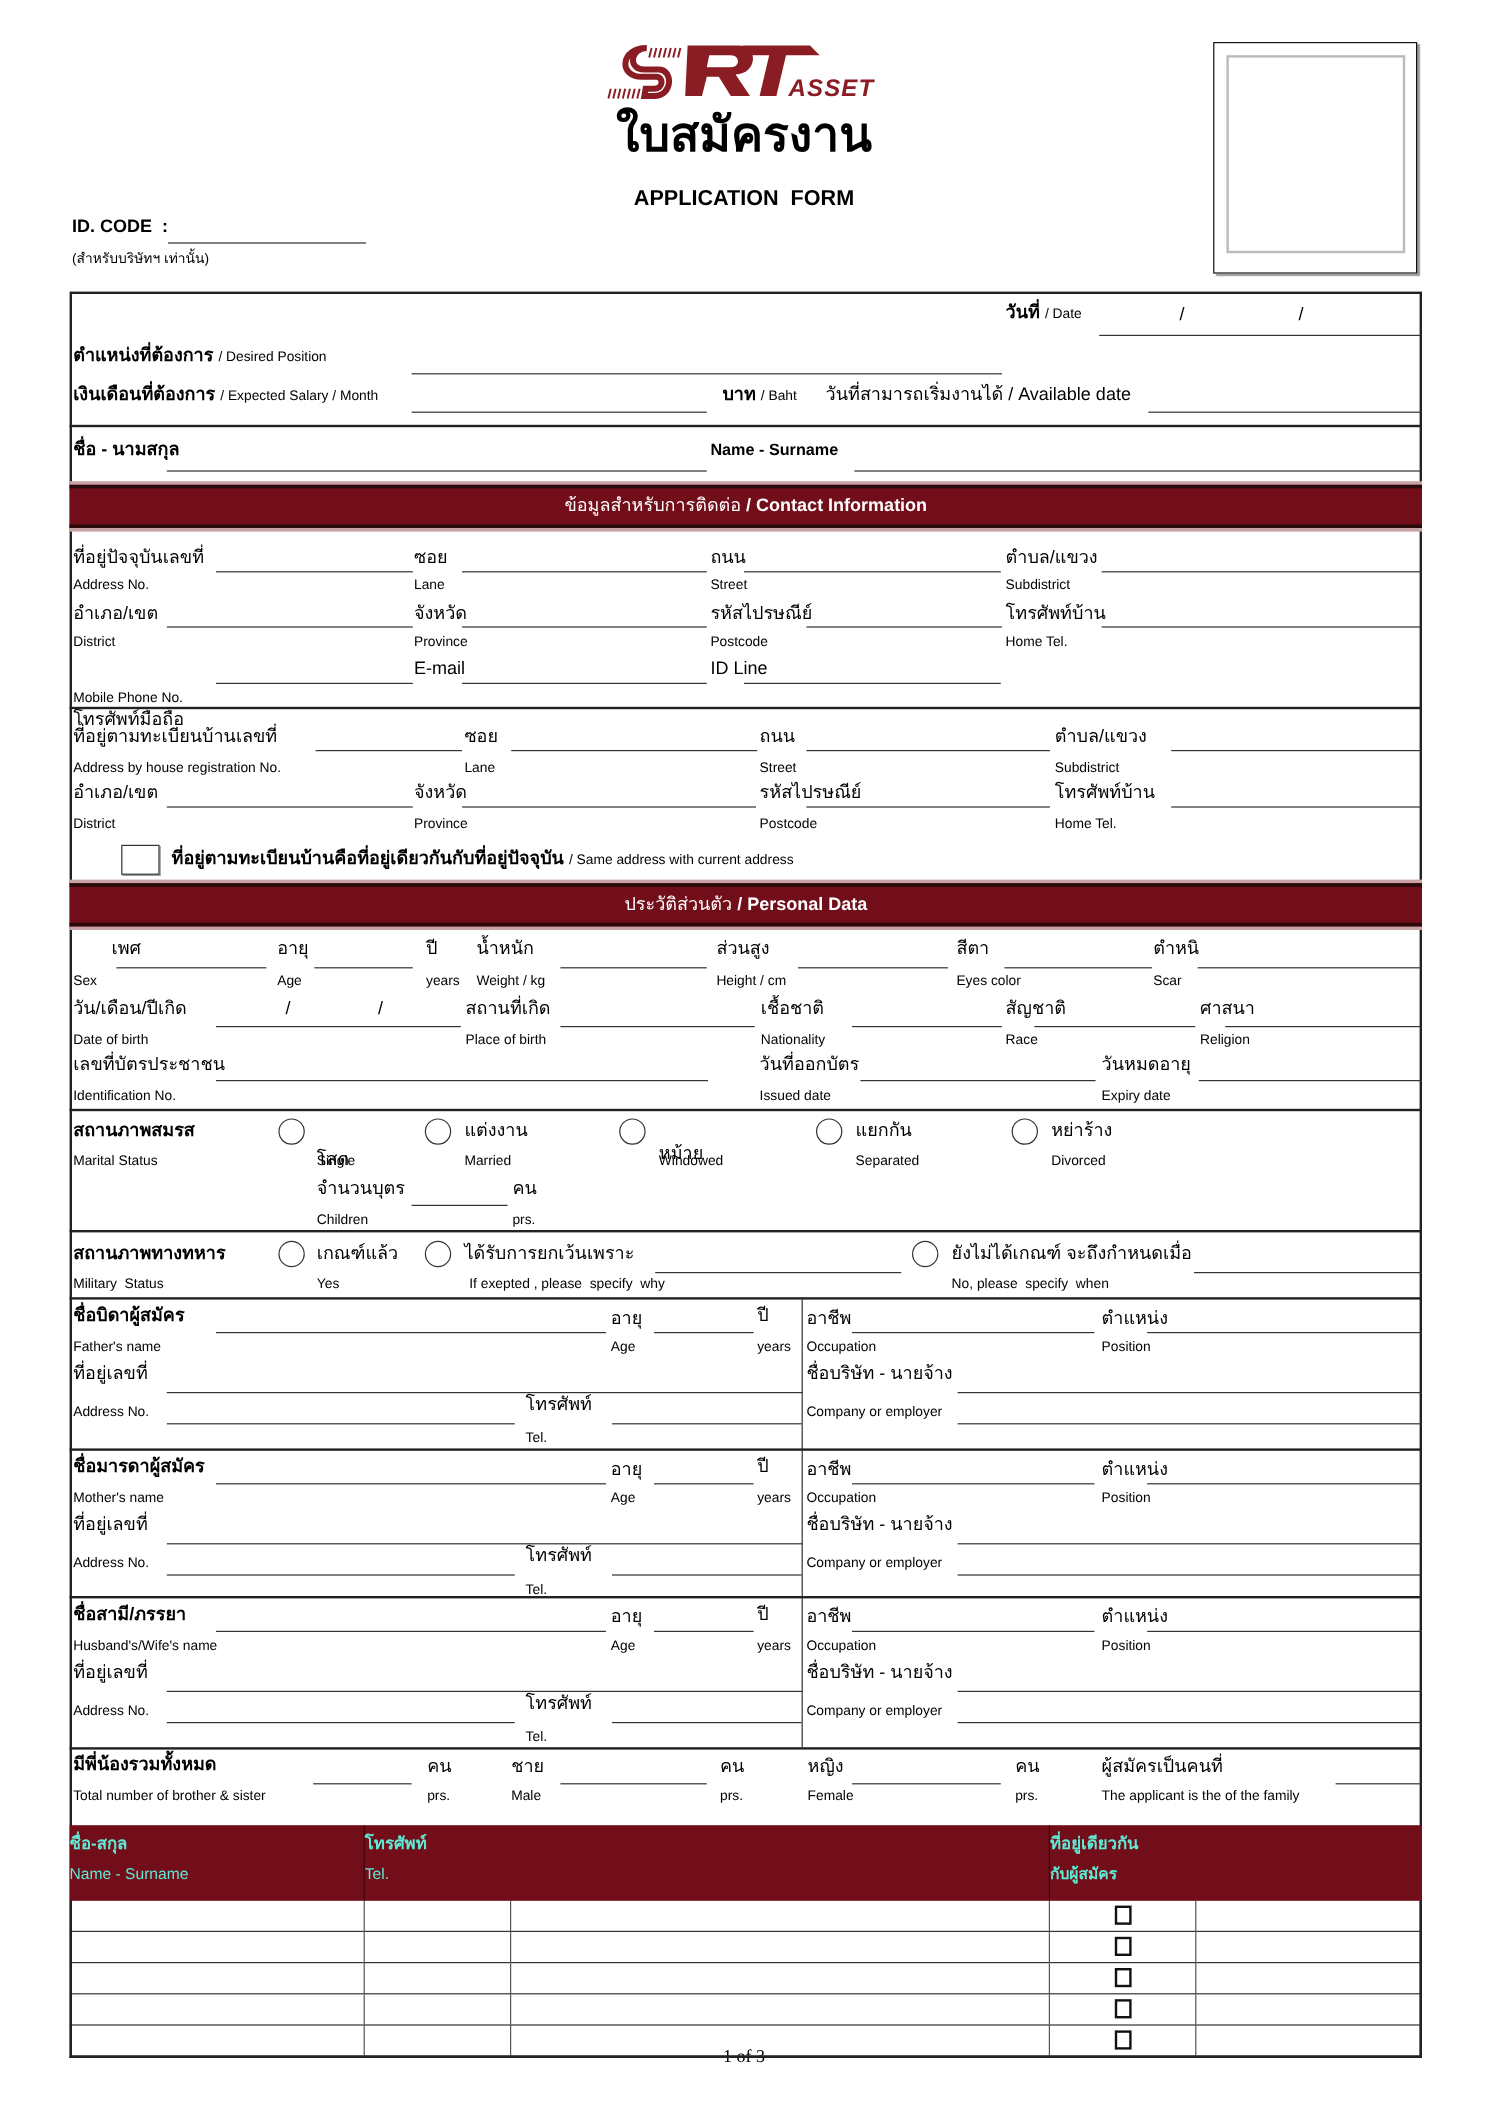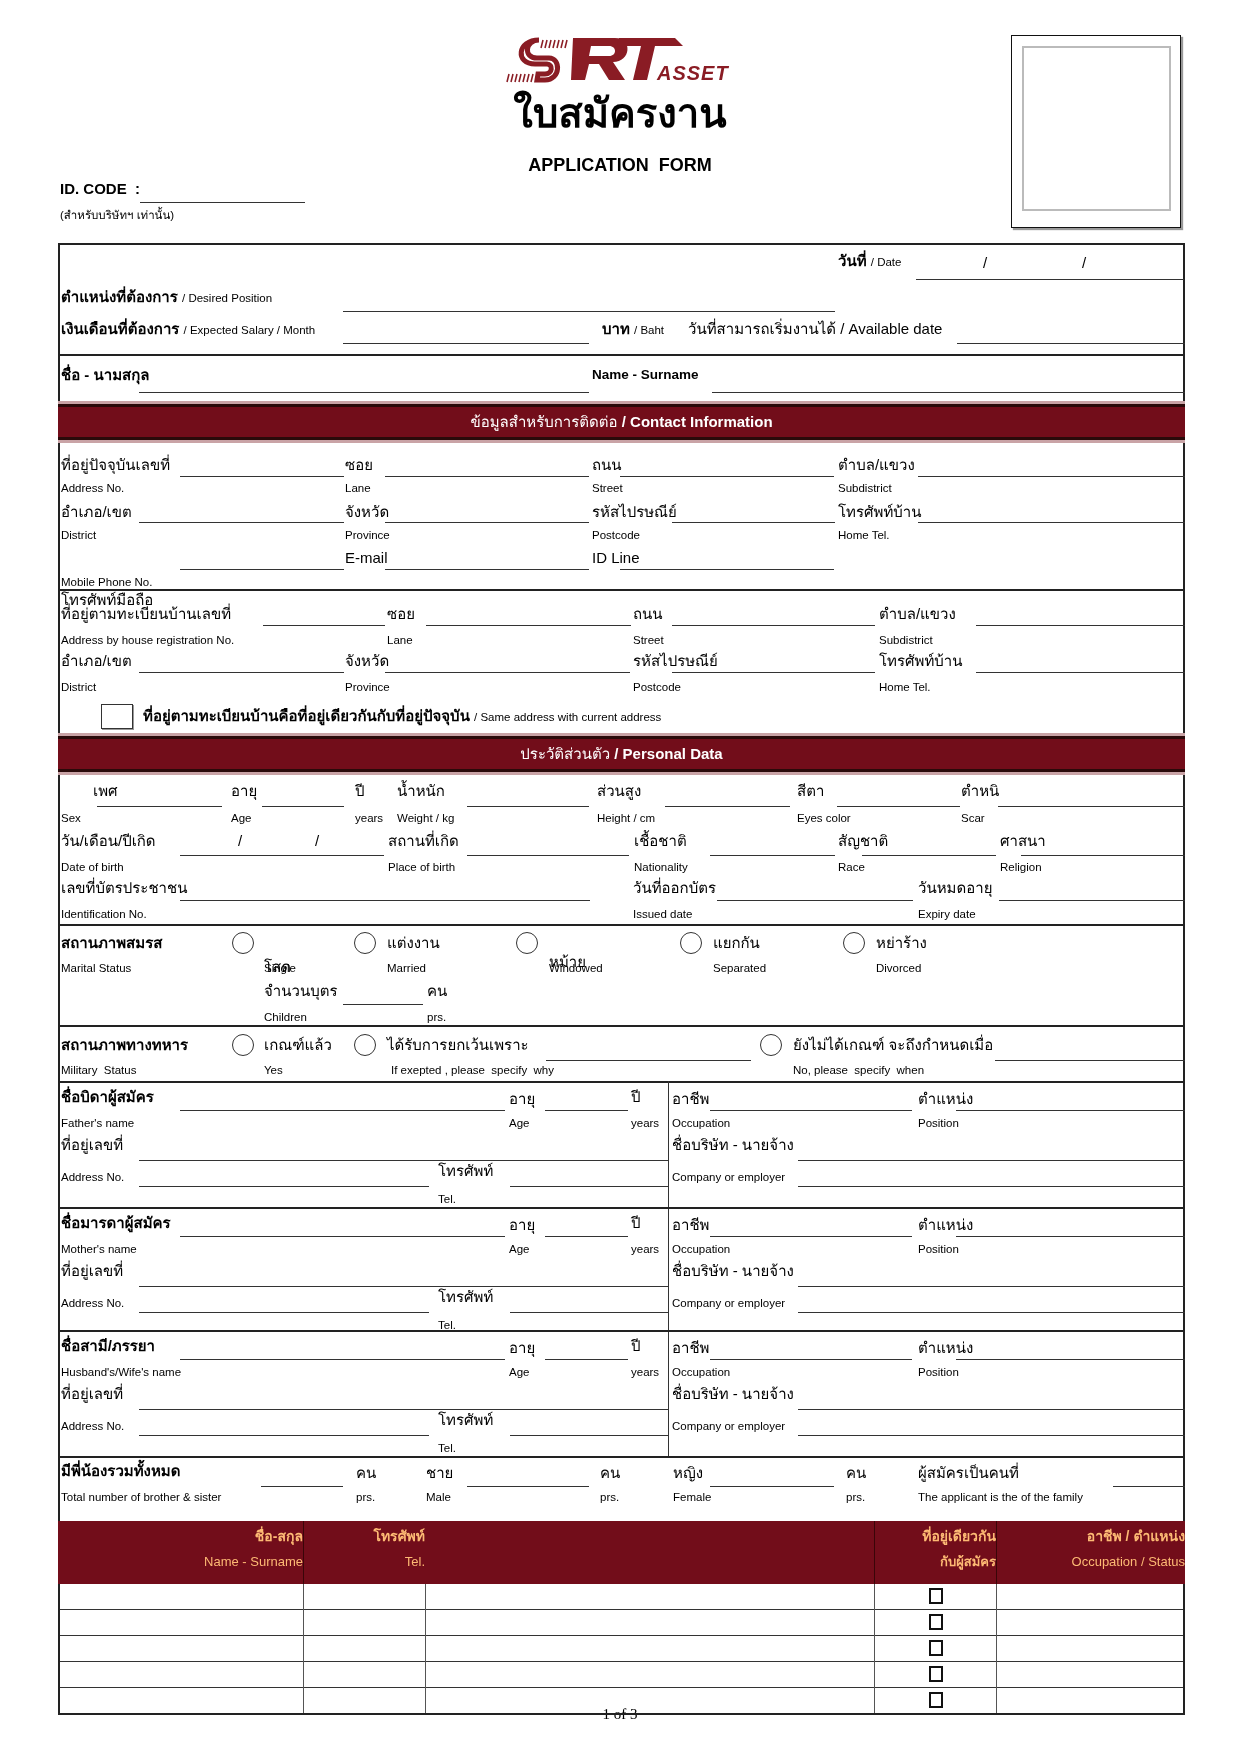--- a/index.html
+++ b/index.html
@@ -10,21 +10,21 @@
   .thb { font-size: 15px; font-weight: bold; line-height: 18px; white-space: nowrap; }
   .en { font-size: 11.5px; line-height: 14px; white-space: nowrap; }
   .ul { position: absolute; height: 0; border-top: 1.5px solid #333; }
   .hline { position: absolute; left: 58px; width: 1127px; height: 0; border-top: 2px solid #222; }
   .band { position: absolute; left: 58px; width: 1127px; height: 36px; background: #720d1a; border-top: 3px solid #2a0a0a; border-bottom: 3px solid #2a0a0a; box-shadow: 0 -3px 0 #c9a3a6, 0 3px 0 #c9a3a6; color: #fff; text-align: center; font-size: 15px; line-height: 30px; white-space: nowrap; }
   .band b { font-weight: bold; }
   .radio { position: absolute; width: 22px; height: 22px; border: 1.5px solid #333; border-radius: 50%; background: #fff; }
   .frame { position: absolute; left: 58px; top: 243px; width: 1127px; height: 1472px; border: 2px solid #222; }
   .vline { position: absolute; width: 0; border-left: 1.5px solid #333; }
   .tbl-head { position: absolute; left: 58px; top: 1521px; width: 1127px; height: 63px; background: #720d1a; }
-  .tbl-head .col { position: absolute; top: 0; height: 63px; color: #fdba74; text-align: right; }
+  .tbl-head .col { position: absolute; top: 0; height: 63px; color: #5eead4; text-align: left; }
   .tbl-head .col .t1 { font-size: 14px; font-weight: bold; margin-top: 6px; line-height: 18px; white-space: nowrap; }
   .tbl-head .col .t2 { font-size: 13px; margin-top: 9px; line-height: 16px; white-space: nowrap; }
   .tbl-row { position: absolute; left: 58px; width: 1127px; height: 26px; border-bottom: 1.5px solid #333; }
   .cb { position: absolute; width: 14px; height: 16px; border: 2px solid #111; background: #fff; }
 </style>
 </head>
 <body>
 
 <div class="abs" style="left:505px; top:34px; width:235px; height:52px;">
   <svg width="235" height="52" viewBox="0 0 235 52">
@@ -150,24 +150,20 @@
       <div class="t1">ชื่อ-สกุล</div>
       <div class="t2">Name - Surname</div>
     </div>
     <div class="col" style="left:245px; width:122px;border-left:1.5px solid #3a0508;">
       <div class="t1">โทรศัพท์</div>
       <div class="t2">Tel.</div>
     </div>
     <div class="col" style="left:816px; width:122px;border-left:1.5px solid #3a0508;">
       <div class="t1">ที่อยู่เดียวกัน</div>
       <div class="t2" style="font-weight: bold;">กับผู้สมัคร</div>
-    </div>
-    <div class="col" style="left:938px; width:189px;border-left:1.5px solid #3a0508;">
-      <div class="t1">อาชีพ / ตำแหน่ง</div>
-      <div class="t2">Occupation / Status</div>
     </div>
   </div>
 <div id="tbl-body"></div>
 
 <div class="abs" style="left:560px; top:1706px; width:120px; text-align:center; font-family:'Liberation Serif', serif; font-size:15px;">1 of 3</div>
 
 <div class="abs th" style="left:61px; top:456px;">ที่อยู่ปัจจุบันเลขที่</div>
 <div class="abs en" style="left:61px; top:481px;">Address No.</div>
 <div class="abs th" style="left:345px; top:456px;">ซอย</div>
 <div class="abs en" style="left:345px; top:481px;">Lane</div>

